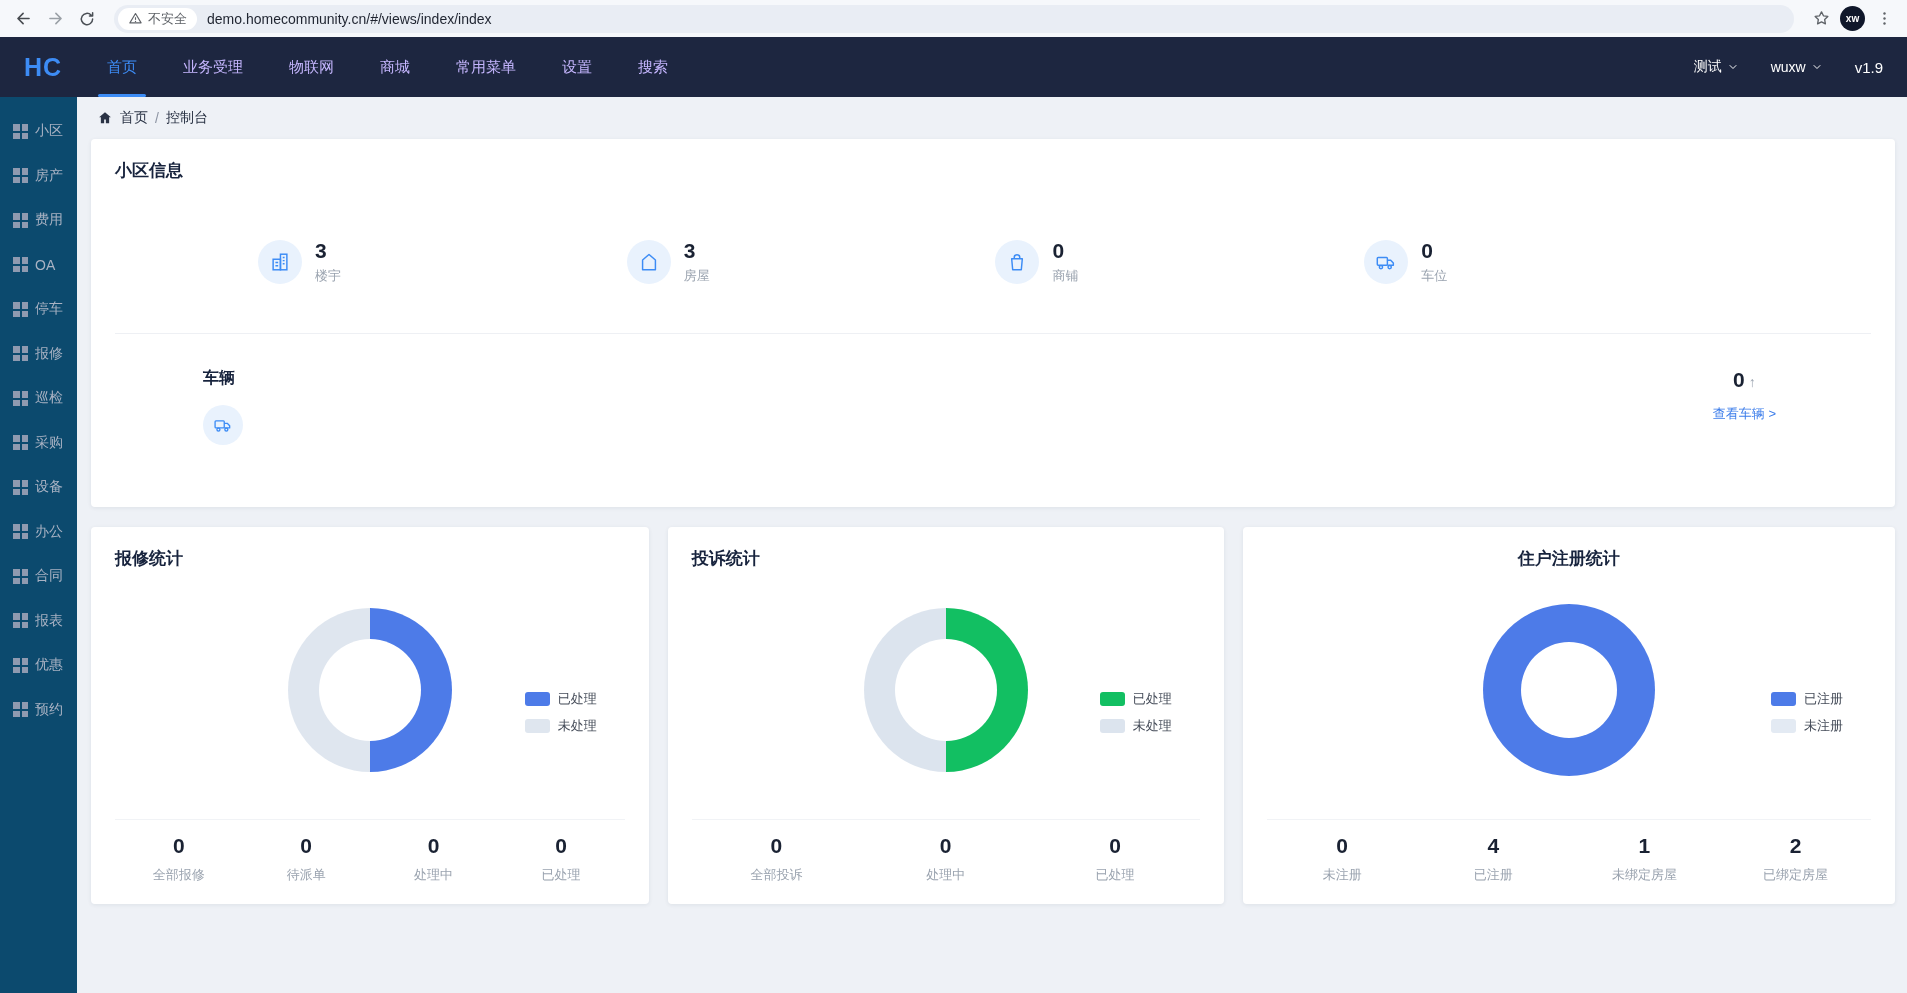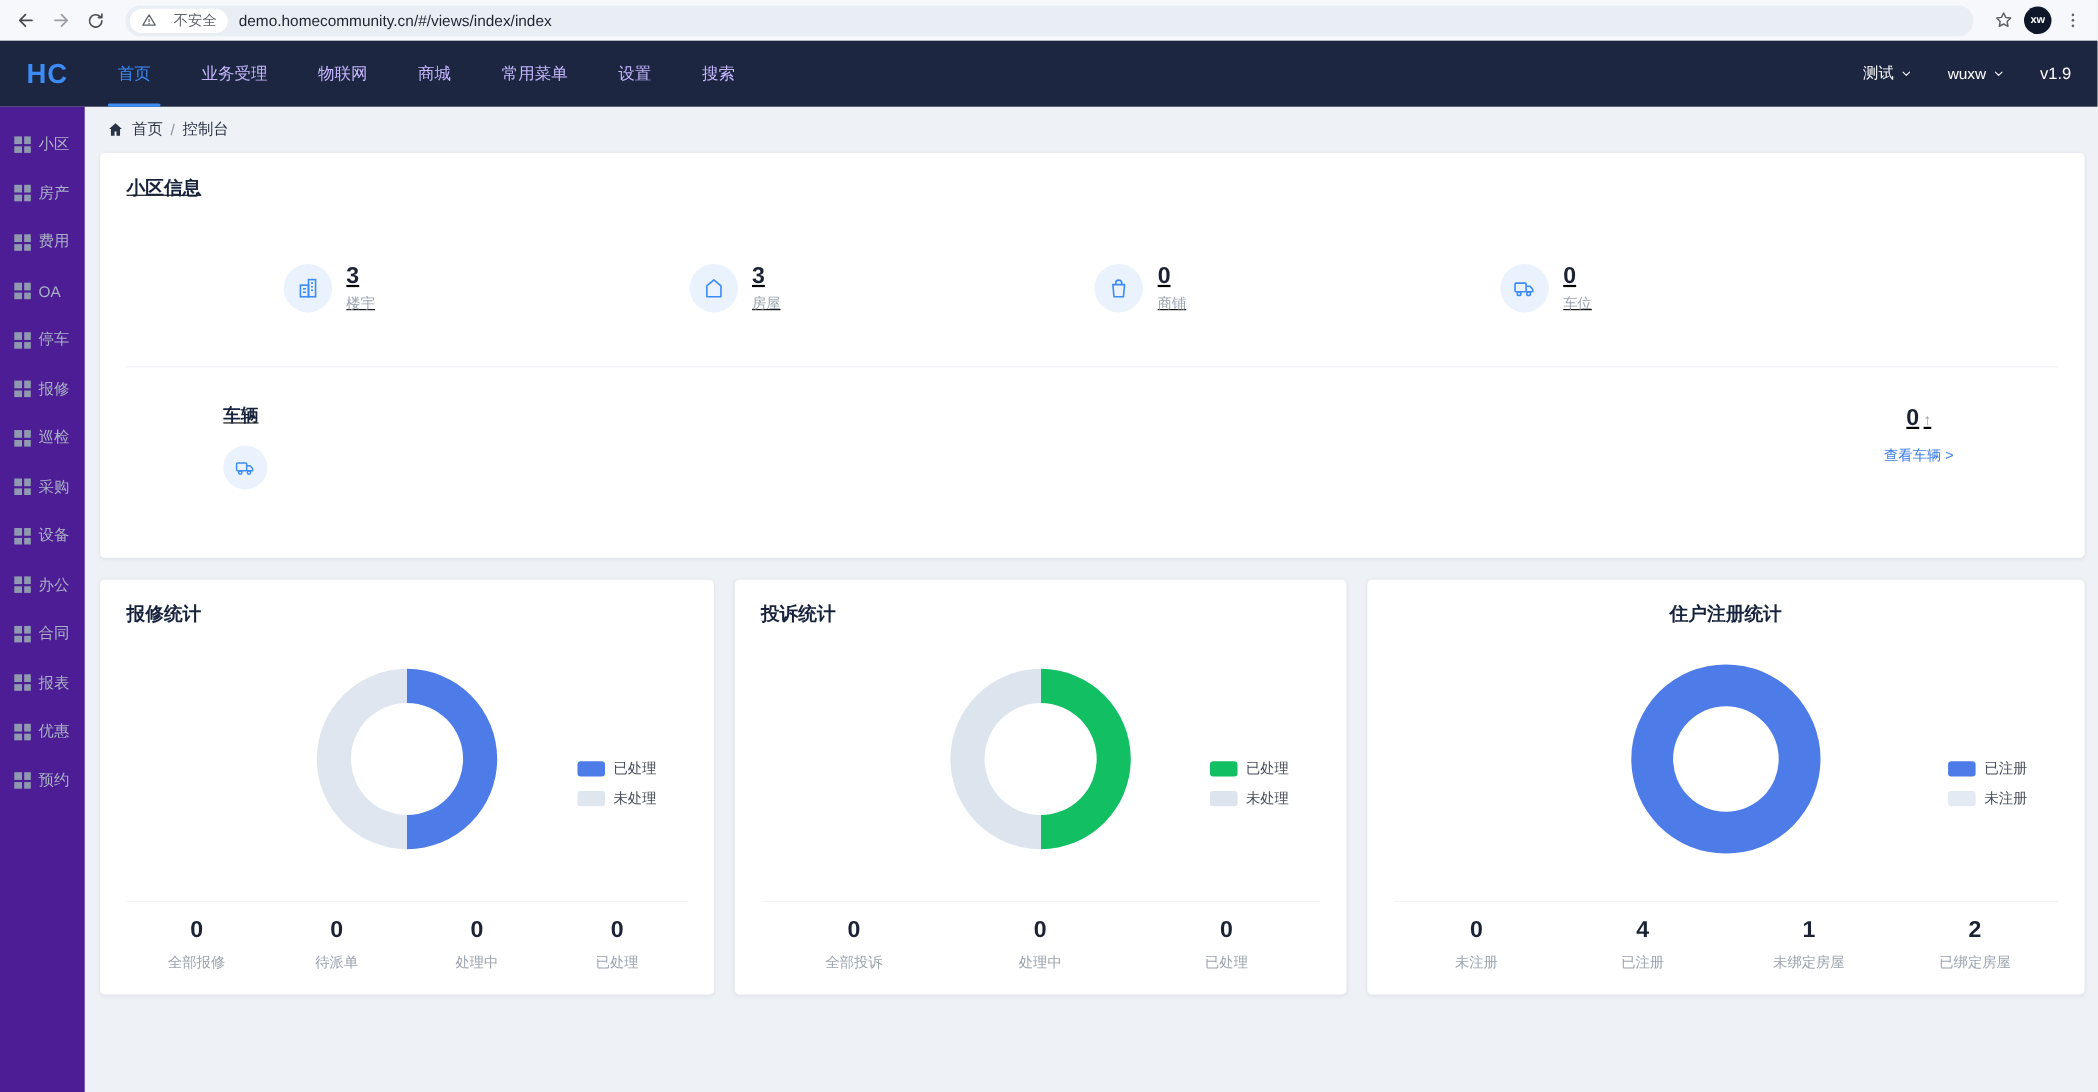--- a/index.html
+++ b/index.html
@@ -6,21 +6,21 @@
   html,body { width:1907px; height:993px; overflow:hidden;
     font-family:"Liberation Sans","DejaVu Sans",sans-serif; background:#eef1f6; }
 
   
   .browser-bar { height:37px; background:#f6f8fb; display:flex; align-items:center;
     padding:0 10px; gap:6px; }
   .bicon { width:26px; height:26px; display:flex; align-items:center; justify-content:center;
     border-radius:50%; cursor:pointer; flex:0 0 auto; }
   .omnibox { flex:1; height:28px; background:#e9edf4; border-radius:14px; display:flex;
     align-items:center; padding:0 12px 0 4px; margin:0 8px; min-width:0; }
-  .sec-chip { display:flex; align-items:center; gap:15px; background:#fff; border-radius:12px;
+  .sec-chip { display:flex; align-items:center; gap:5px; background:#fff; border-radius:12px;
     height:22px; padding:0 10px; color:#5f6368; font-size:13px; flex:0 0 auto; }
   .url-text { margin-left:10px; font-size:14px; color:#1f2430; white-space:nowrap; }
   .avatar { width:25px; height:25px; border-radius:50%; background:#0f172a; color:#fff;
     font-size:10px; font-weight:bold; display:flex; align-items:center; justify-content:center;
     cursor:pointer; flex:0 0 auto; }
 
   
   .app-nav { height:60px; background:#1d2640; display:flex; align-items:center; color:#fff; }
   .logo { color:#3d8cf5; font-size:25px; font-weight:bold; margin:0 22px 0 24px; cursor:pointer; letter-spacing:1px; }
   .tabs { display:flex; height:100%; align-items:center; }
@@ -29,41 +29,41 @@
   .tab.active { color:#3d8cf5; }
   .tab.active::after { content:""; position:absolute; left:14px; right:14px; bottom:0;
     height:3px; background:#3d8cf5; border-radius:2px; }
   .nav-right { margin-left:auto; display:flex; align-items:center; gap:32px; margin-right:24px;
     font-size:14px; }
   .nav-drop { display:flex; align-items:center; gap:5px; cursor:pointer; }
   .version { font-size:15px; }
 
   
   .layout { display:flex; height:896px; }
-  .sidebar { width:77px; background:#4c1d95; padding-top:12px; flex:0 0 77px; }
+  .sidebar { width:77px; background:#0c4a6e; padding-top:12px; flex:0 0 77px; }
   .side-item { height:44.5px; display:flex; align-items:center; gap:7px; padding-left:13px;
     color:#a9b2c3; font-size:14px; cursor:pointer; }
   .grid-icon { display:inline-block; width:15px; height:15px; flex:0 0 15px;
     background:
       linear-gradient(#8f9ab0,#8f9ab0) left top/7px 7px no-repeat,
       linear-gradient(#8f9ab0,#8f9ab0) right top/6px 7px no-repeat,
       linear-gradient(#8f9ab0,#8f9ab0) left bottom/7px 6px no-repeat,
       linear-gradient(#8f9ab0,#8f9ab0) right bottom/6px 6px no-repeat; }
 
   .main { flex:1; padding:0 12px 0 14px; overflow:hidden; }
   .breadcrumb { height:42px; display:flex; align-items:center; gap:7px; font-size:14px;
     color:#2b3446; padding-left:6px; }
   .crumb-sep { color:#8d94a3; }
   .crumb-link { cursor:pointer; }
 
   .card { background:#fff; border-radius:4px; box-shadow:0 1px 4px rgba(31,45,61,.08);
     padding:20px 24px; }
   .card-title { font-size:17px; font-weight:bold; color:#17233d; }
 
-  .row1 { display:flex; gap:19px; height:368px;text-decoration:underline; }
+  .row1 { display:flex; gap:19px; height:368px; }
   .card-community { flex:1128 0 0; display:flex; flex-direction:column; }
   .card-feedback { flex:658 0 0; }
   .empty-text { margin-top:42px; color:#c3c9d4; font-size:15px; }
 
   .stats-row { margin-top:58px; width:84%; display:flex; }
   .stat-col { flex:1; display:flex; justify-content:center; gap:13px; }
   .icon-circle { width:44px; height:44px; border-radius:50%; background:#e9f2fd;
     display:flex; align-items:center; justify-content:center; flex:0 0 44px; }
   .stat-val { font-size:21px; font-weight:bold; color:#1a2233; line-height:22px; }
   .stat-label { font-size:13px; color:#9aa3af; margin-top:5px; }

